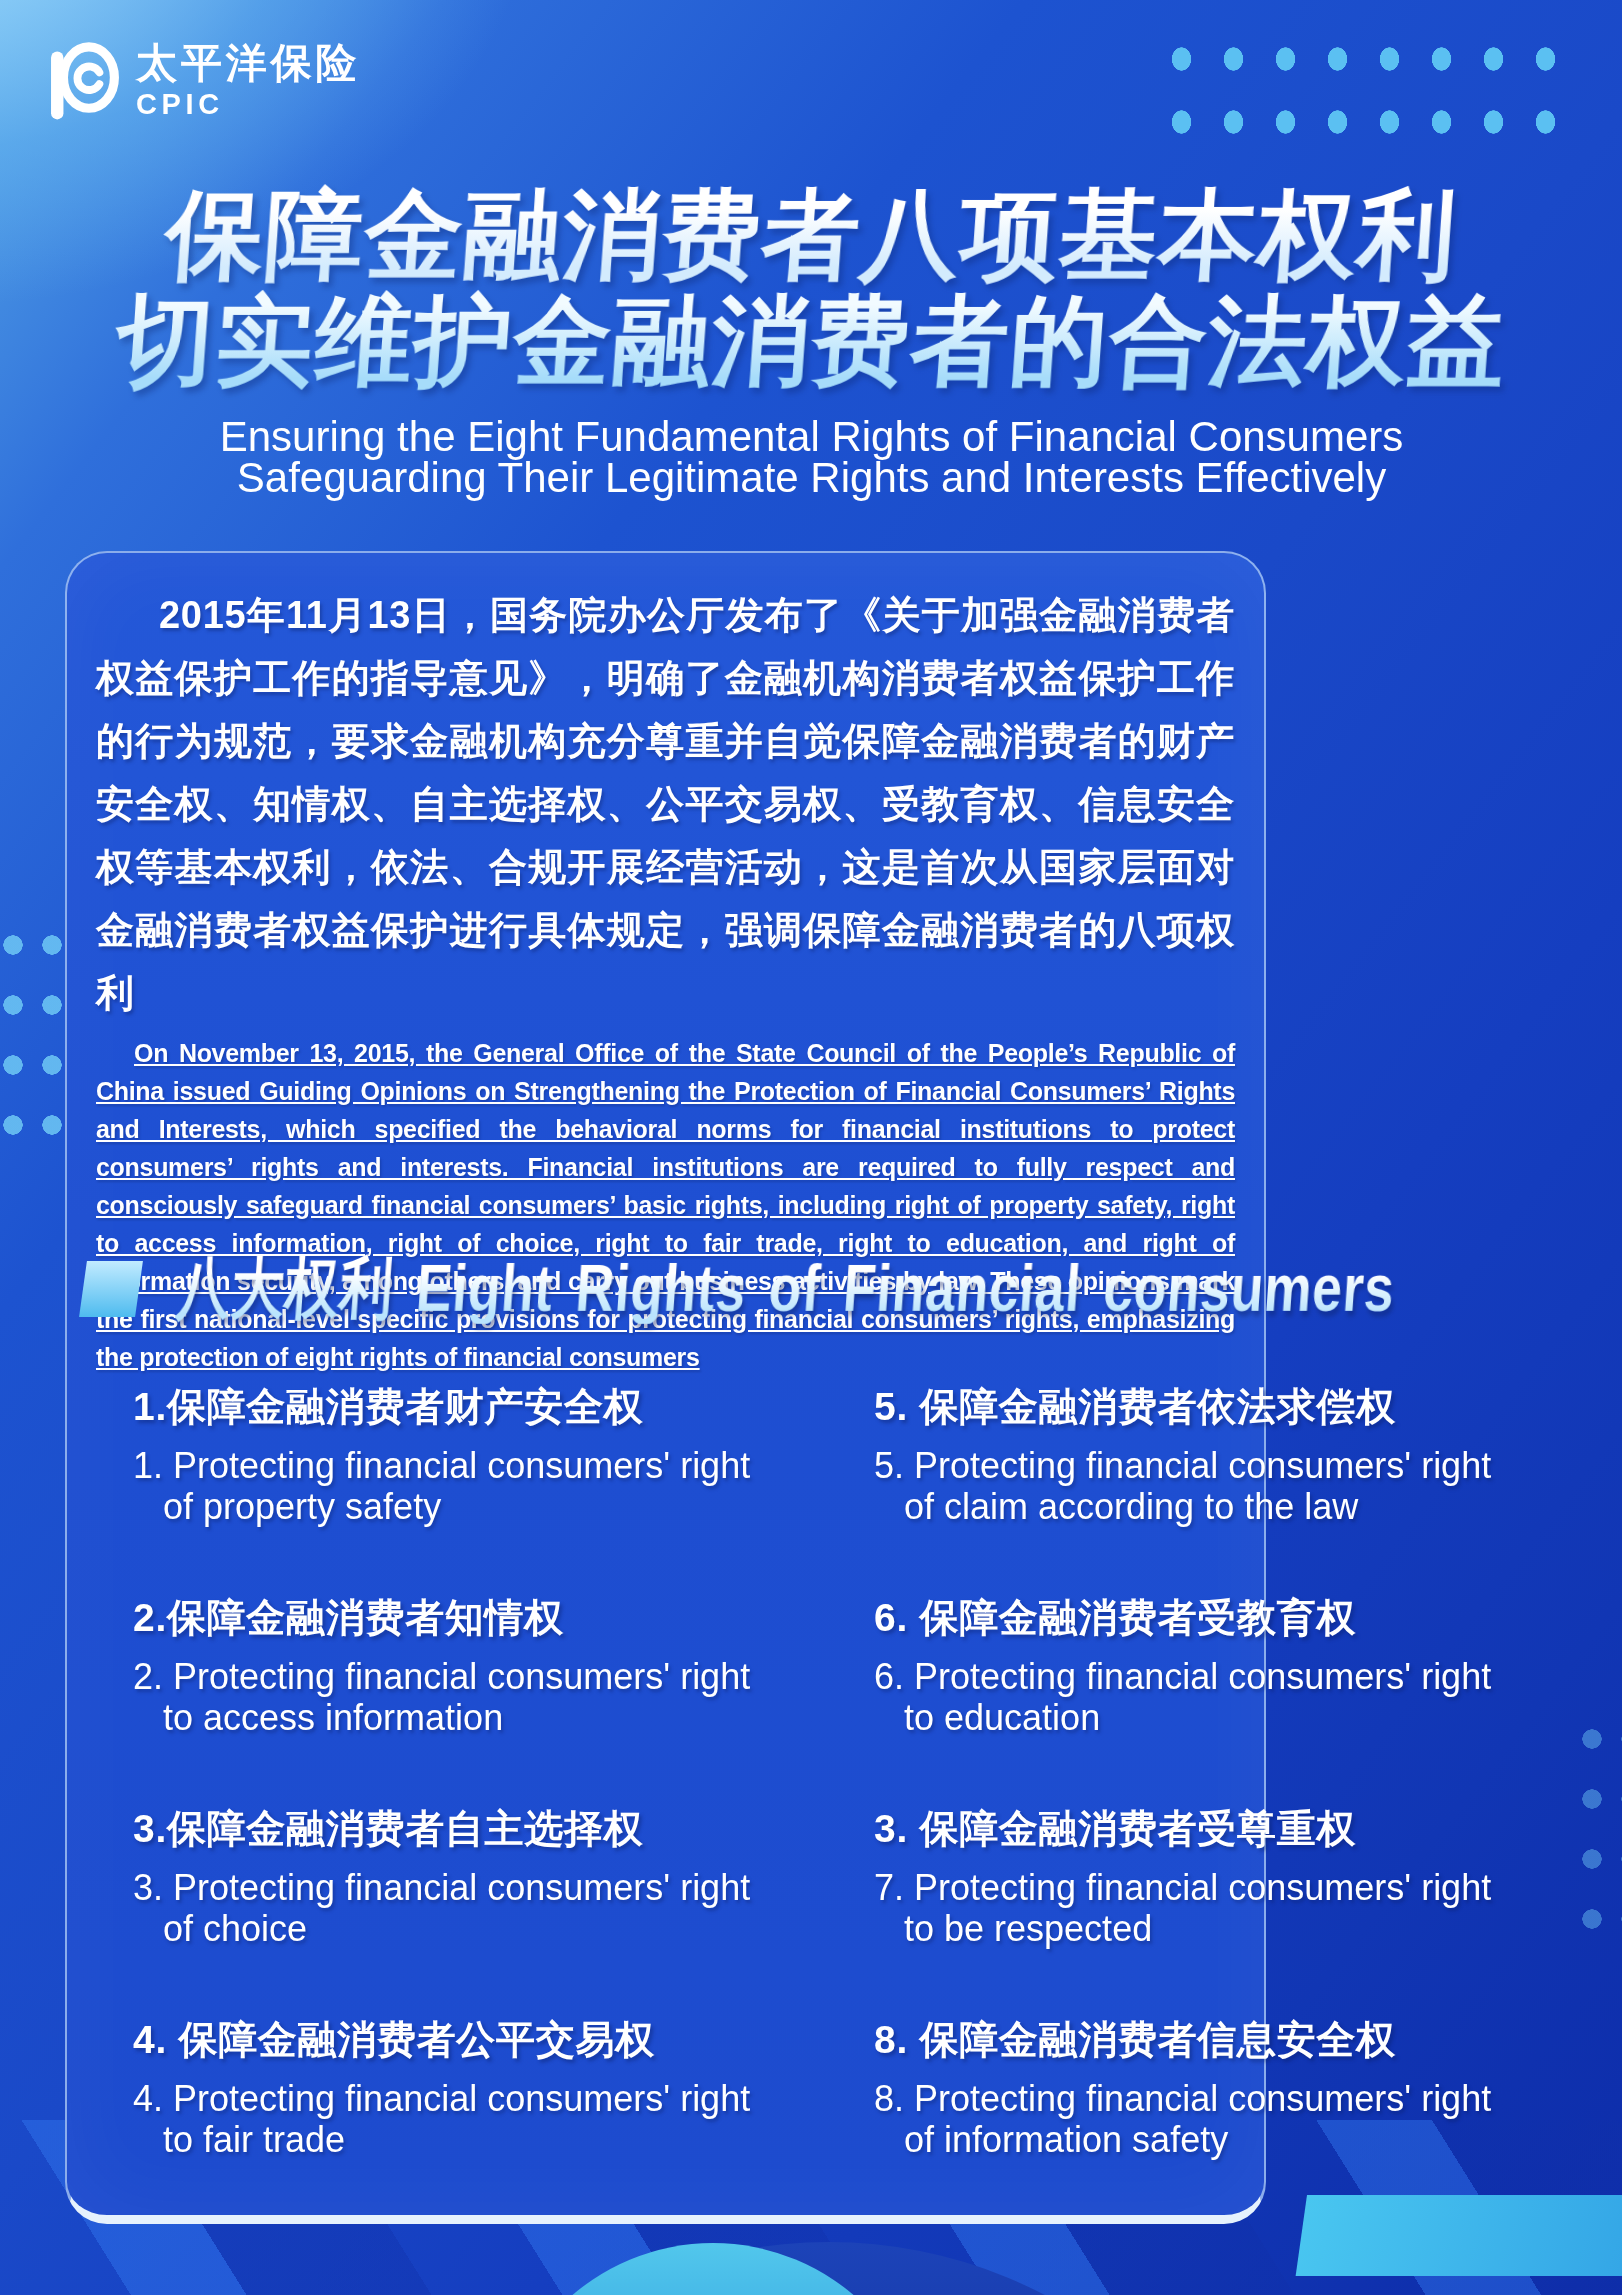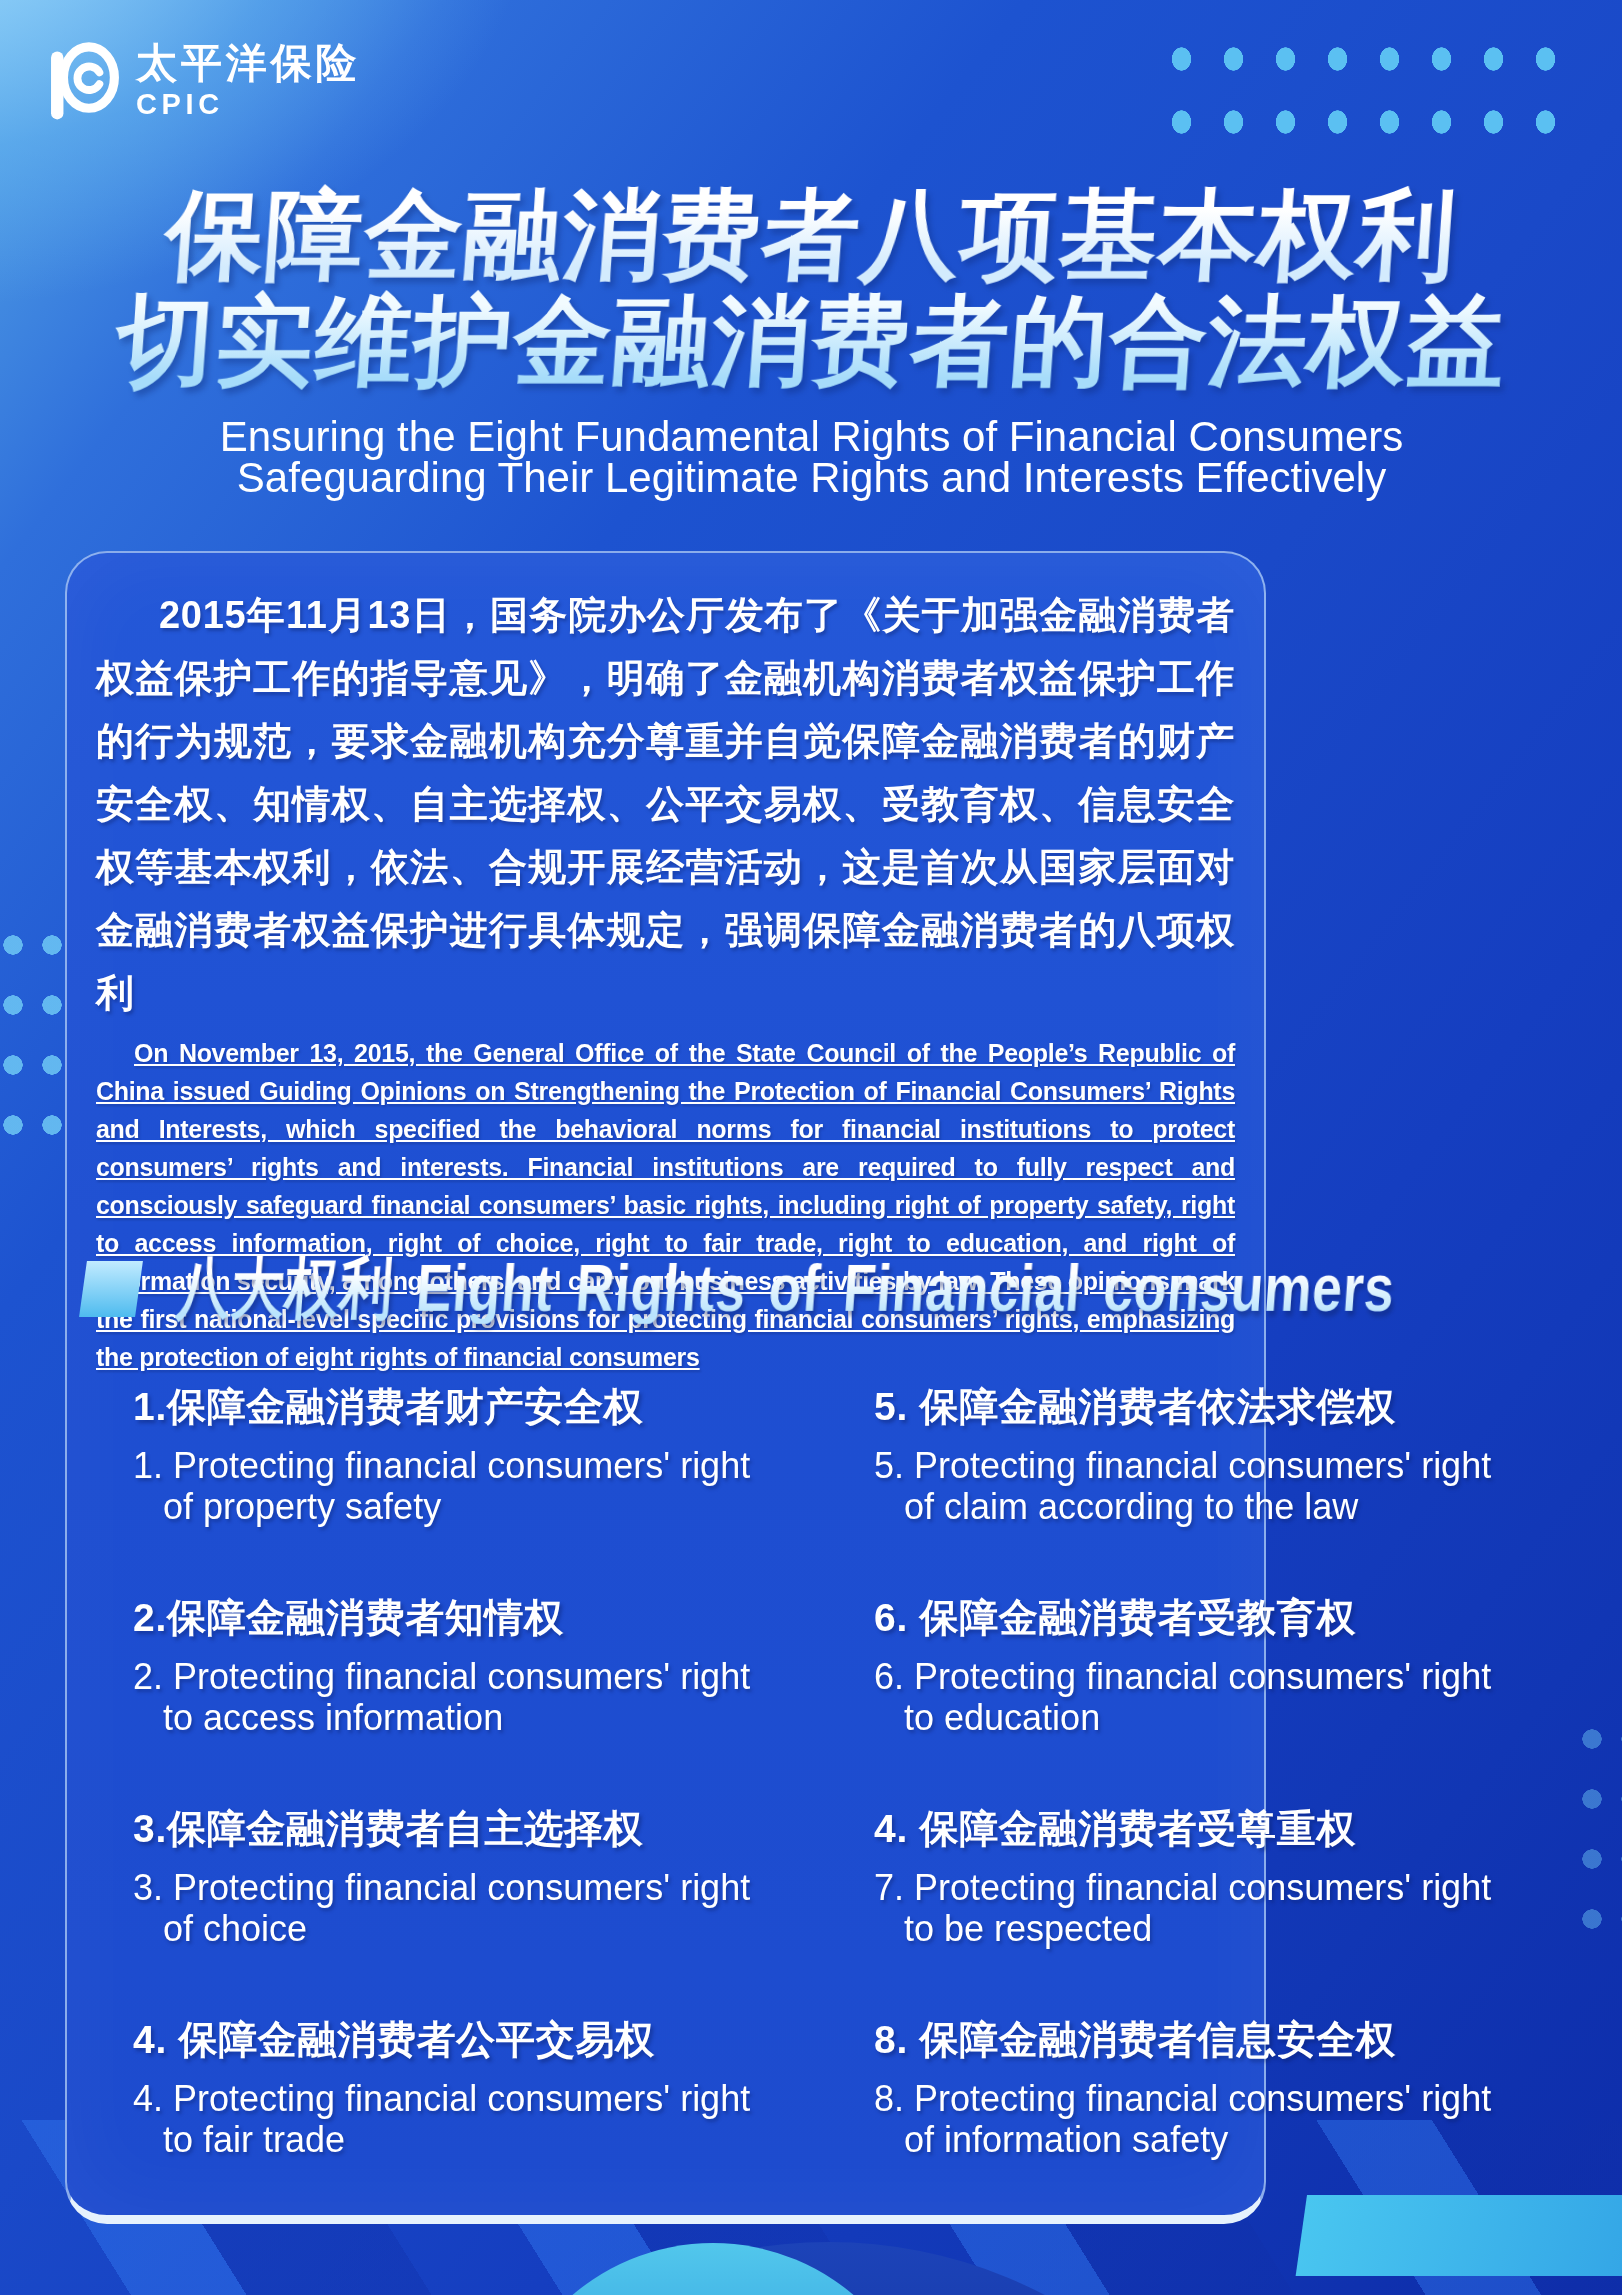--- a/index.html
+++ b/index.html
@@ -212,21 +212,21 @@
       <div class="it-cn">5. 保障金融消费者依法求偿权</div>
       <div class="it-en it-en1">5. Protecting financial consumers' right</div>
       <div class="it-en it-en2">of claim according to the law</div>
     </div>
     <div class="item">
       <div class="it-cn">6. 保障金融消费者受教育权</div>
       <div class="it-en it-en1">6. Protecting financial consumers' right</div>
       <div class="it-en it-en2">to education</div>
     </div>
     <div class="item">
-      <div class="it-cn">4. 保障金融消费者受尊重权</div>
+      <div class="it-cn">3. 保障金融消费者受尊重权</div>
       <div class="it-en it-en1">7. Protecting financial consumers' right</div>
       <div class="it-en it-en2">to be respected</div>
     </div>
     <div class="item">
       <div class="it-cn">8. 保障金融消费者信息安全权</div>
       <div class="it-en it-en1">8. Protecting financial consumers' right</div>
       <div class="it-en it-en2">of information safety</div>
     </div>
   </div>
 

